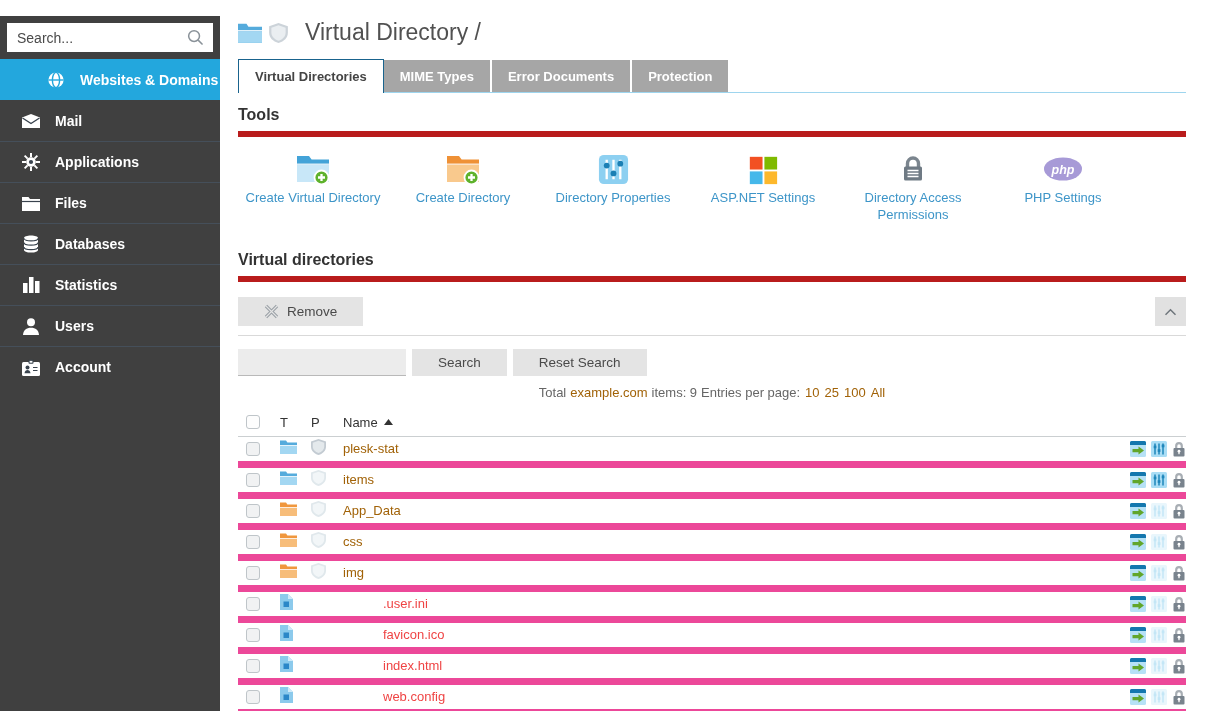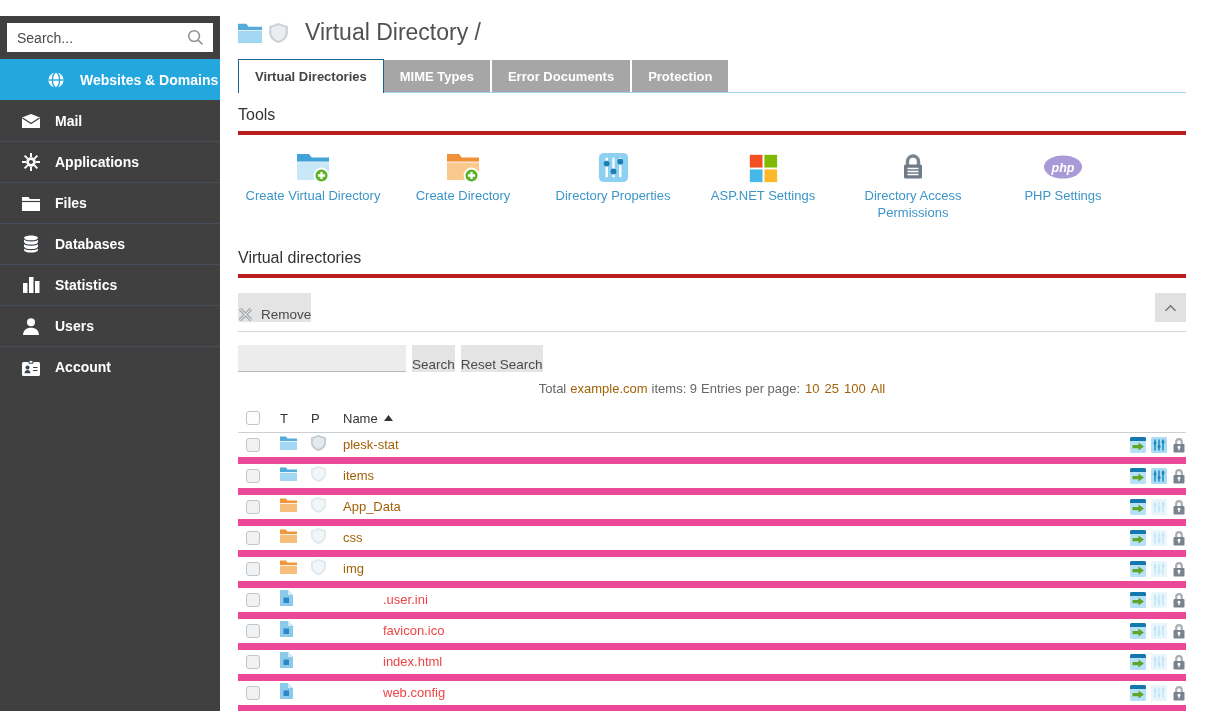--- a/index.html
+++ b/index.html
@@ -33,33 +33,33 @@
   .page-header { display:flex; align-items:center; padding-top:19px; }
   .page-header h1 { margin:0 0 0 10px; font-size:23px; font-weight:400; color:#515151; }
   .ph-icon { display:inline-flex; margin-right:7px; }
   
   .tabs { display:flex; margin-top:13px; position:relative; }
   .tabs::after { content:""; position:absolute; left:0; right:0; bottom:0; height:1px; background:#9ed5ee; }
   .tab { height:34px; display:flex; align-items:center; padding:0 16px; font-size:13px; font-weight:600; cursor:pointer; }
   .tab.inactive { background:#a6a6a6; color:#fff; margin-right:2px; height:33px; margin-top:1px; }
   .tab.active { background:#fff; color:#444; border:1px solid #19638d; border-bottom:none; z-index:1; }
   
-  .section-title { margin-top:13px; padding-bottom:7px; border-bottom:4px solid #b91c1c;
-                   font-size:16px; color:#333; }
+  .section-title { margin-top:13px; padding-bottom:7px; border-bottom:6px solid #b91c1c;
+                   font-size:16px; color:#333;font-weight:bold; }
   .section-title.vd { margin-top:27px; }
   
   .tools-row { display:flex; margin-top:9px; }
   .tool { width:150px; text-align:center; cursor:pointer; }
   .tool .ticon { height:40px; display:flex; align-items:flex-end; justify-content:center; }
   .tool .tlabel { margin-top:4px; font-size:13px; color:#3d95c8; line-height:1.3; padding:0 6px; }
   
   .toolbar { margin-top:15px; display:flex; justify-content:space-between; align-items:center;
              padding-bottom:9px; border-bottom:1px solid #d9d9d9; }
-  .btn { display:inline-flex; align-items:flex-end; background:#e4e4e4; border:none; cursor:pointer;
-         color:#4a4a4a; font-size:13.5px; height:29px; padding:0 0;
+  .btn { display:inline-flex; align-items:center; background:#e4e4e4; border:none; cursor:pointer;
+         color:#4a4a4a; font-size:13.5px; height:29px; padding:0 26px;
          font-family:"Liberation Sans", sans-serif; }
   .btn .bicon { display:inline-flex; margin-right:8px; }
   .collapse-btn { width:31px; height:29px; background:#e1e1e1; border:none; cursor:pointer;
                   display:flex; align-items:center; justify-content:center; }
   
   .search-row { display:flex; align-items:center; margin-top:13px; }
   .list-search-input { width:168px; height:27px; background:#ececec; border:none;
                        border-bottom:1px solid #b9b9b9; outline:none; margin-right:6px;
                        padding:0 8px; font-family:"Liberation Sans", sans-serif; }
   .search-row .btn { height:27px; margin-right:6px; }

